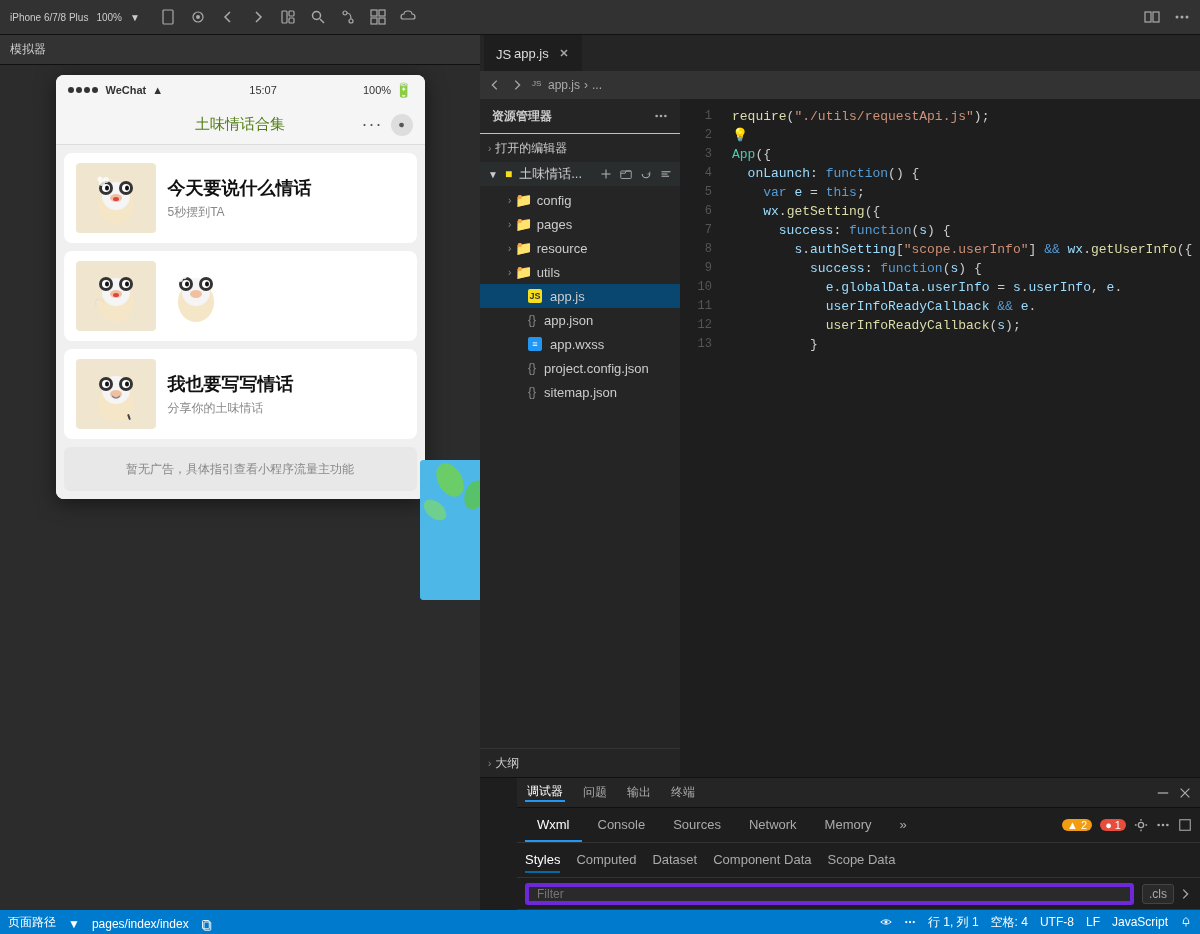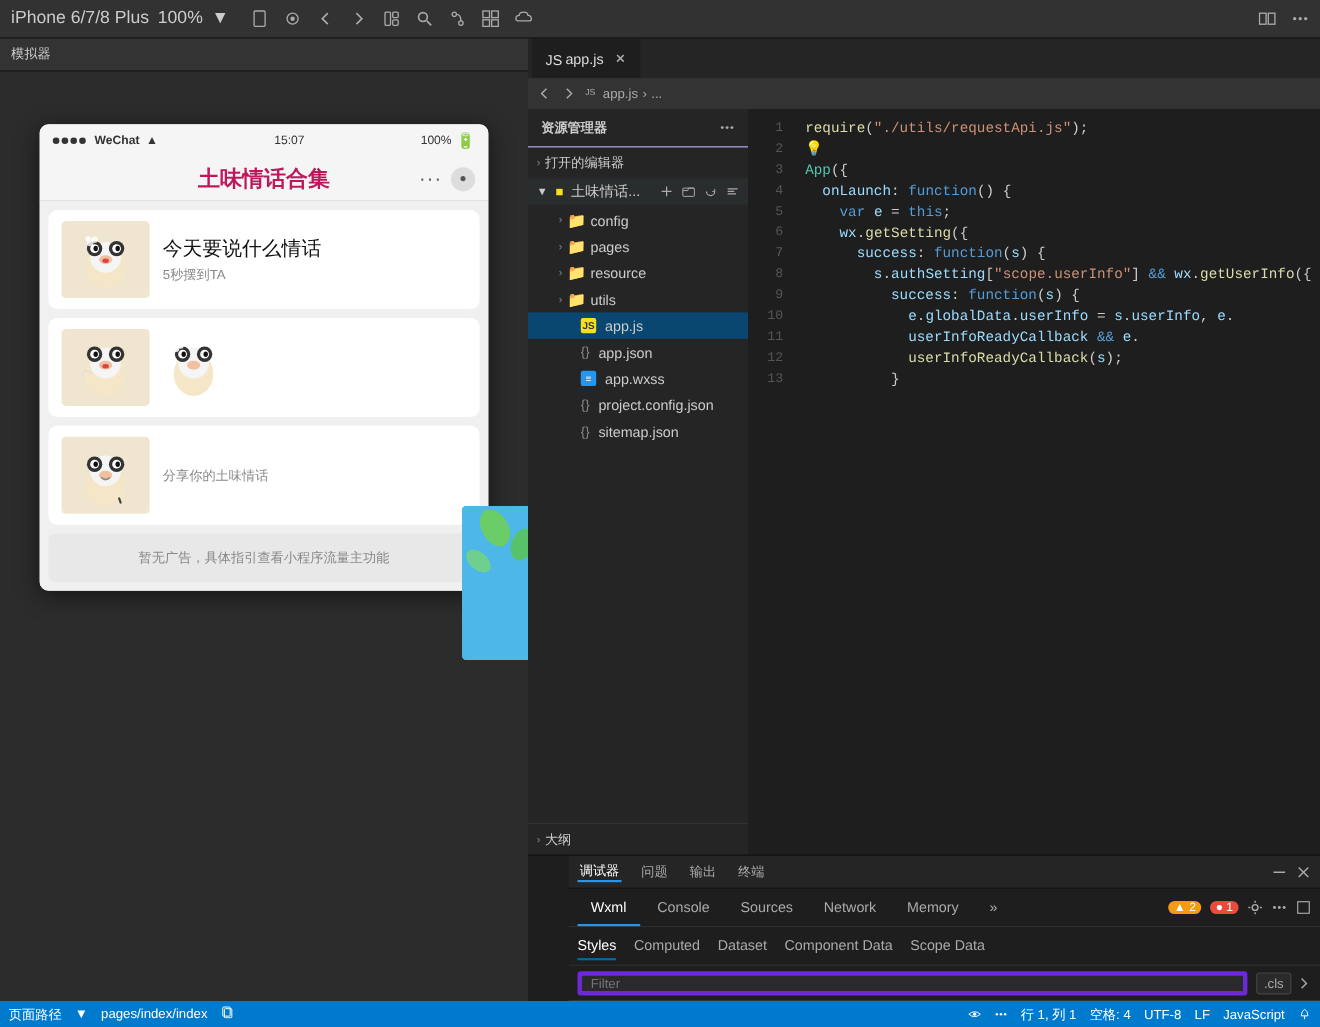--- a/index.html
+++ b/index.html
@@ -20,21 +20,21 @@
       background: #323233;
       display: flex;
       align-items: center;
       padding: 0 10px;
       font-size: 12px;
       color: #aaa;
       flex-shrink: 0;
       border-bottom: 1px solid #111;
     }
     .top-bar-left { display: flex; align-items: center; gap: 8px; }
-    .top-bar-left span { font-size: 16px; color: #ccc; }
+    .top-bar-left span { font-size: 10px; color: #ccc; }
     .top-bar-icons { display: flex; gap: 14px; margin-left: 20px; }
     .top-bar-icons svg { width: 16px; height: 16px; fill: #aaa; }
     .top-bar-right { margin-left: auto; display: flex; gap: 14px; align-items: center; }
     .top-bar-right svg { width: 16px; height: 16px; fill: #aaa; }
 
     
     .main-layout {
       display: flex;
       flex: 1;
       overflow: hidden;
@@ -54,26 +54,25 @@
       display: flex;
       align-items: flex-start;
       justify-content: center;
       padding: 10px;
       overflow: hidden;
       position: relative;
     }
 
     
     .phone-frame {
-      width: 408px;
+      width: 369px;
       background: #fff;
       border-radius: 8px;
       overflow: hidden;
       box-shadow: 0 4px 20px rgba(0,0,0,0.5);
-      margin-top: 38px;
     }
 
     .phone-status-bar {
       height: 30px;
       background: #f5f5f5;
       display: flex;
       align-items: center;
       padding: 0 12px;
       font-size: 11px;
       color: #333;
@@ -89,21 +88,21 @@
     .phone-nav-bar {
       height: 40px;
       background: #f5f5f5;
       border-bottom: 1px solid #ddd;
       display: flex;
       align-items: center;
       justify-content: center;
       position: relative;
       padding: 0 12px;
     }
-    .phone-nav-bar .nav-title { font-size: 20px; font-weight: 700; color: #be185d; }
+    .phone-nav-bar .nav-title { font-size: 15px; font-weight: 400; color: #4d7c0f; }
     .phone-nav-bar .nav-right { position: absolute; right: 12px; display: flex; gap: 8px; align-items: center; }
     .phone-nav-bar .nav-dots { font-size: 18px; color: #555; letter-spacing: 1px; }
     .phone-nav-bar .nav-circle { width: 22px; height: 22px; border-radius: 50%; background: #ddd; display: flex; align-items: center; justify-content: center; }
 
     .phone-content {
       background: #f0f0f0;
       padding: 8px;
       display: flex;
       flex-direction: column;
       gap: 8px;
@@ -129,21 +128,21 @@
       justify-content: center;
       flex-shrink: 0;
       font-size: 36px;
       overflow: hidden;
     }
 
     .phone-card-text {
       flex: 1;
       padding-left: 12px;
     }
-    .phone-card-text .card-title { font-size: 18px; font-weight: normal; color: #111; margin-bottom: 4px; }
+    .phone-card-text .card-title { font-size: 18px; font-weight: bold; color: #111; margin-bottom: 4px; }
     .phone-card-text .card-subtitle { font-size: 12px; color: #888; }
 
     .phone-card-img-right {
       width: 80px;
       height: 70px;
       border-radius: 4px;
       display: flex;
       align-items: center;
       justify-content: center;
       font-size: 36px;
@@ -452,21 +451,21 @@
     .status-bar {
       height: 24px;
       background: #007acc;
       display: flex;
       align-items: center;
       padding: 0 8px;
       font-size: 12px;
       color: #fff;
       flex-shrink: 0;
     }
-    .status-bar-left { display: flex; gap: 12px; align-items: flex-start; }
+    .status-bar-left { display: flex; gap: 12px; align-items: flex-end; }
     .status-bar-right { margin-left: auto; display: flex; gap: 12px; align-items: center; }
 
     .fold-arrow { color: #888; font-size: 10px; }
 
     
     ::-webkit-scrollbar { width: 6px; height: 6px; }
     ::-webkit-scrollbar-track { background: #1e1e1e; }
     ::-webkit-scrollbar-thumb { background: #555; border-radius: 3px; }
 
     .phone-panel-topbar {
@@ -652,20 +651,21 @@
                 <ellipse cx="23" cy="22" rx="2" ry="2.5" fill="#111"></ellipse>
                 <ellipse cx="43" cy="22" rx="2" ry="2.5" fill="#111"></ellipse>
                 <ellipse cx="32" cy="32" rx="6" ry="4" fill="#f0c0a0"></ellipse>
                 <path d="M28 34 Q32 38 36 34" fill="none" stroke="#888" stroke-width="1.5"></path>
 
                 <rect x="38" y="44" width="8" height="12" rx="2" fill="#f5e6c8" transform="rotate(-20 42 50)"></rect>
                 <rect x="44" y="52" width="2" height="6" rx="1" fill="#444" transform="rotate(-20 45 55)"></rect>
               </svg>
             </div>
             <div class="phone-card-text">
+              <div class="card-title">我也要写写情话</div>
               <div class="card-subtitle">分享你的土味情话</div>
             </div>
           </div>
 
           <div class="phone-ad-bar">
             <span>暂无广告，具体指引查看小程序流量主功能</span>
           </div>
         </div>
       </div>
 

